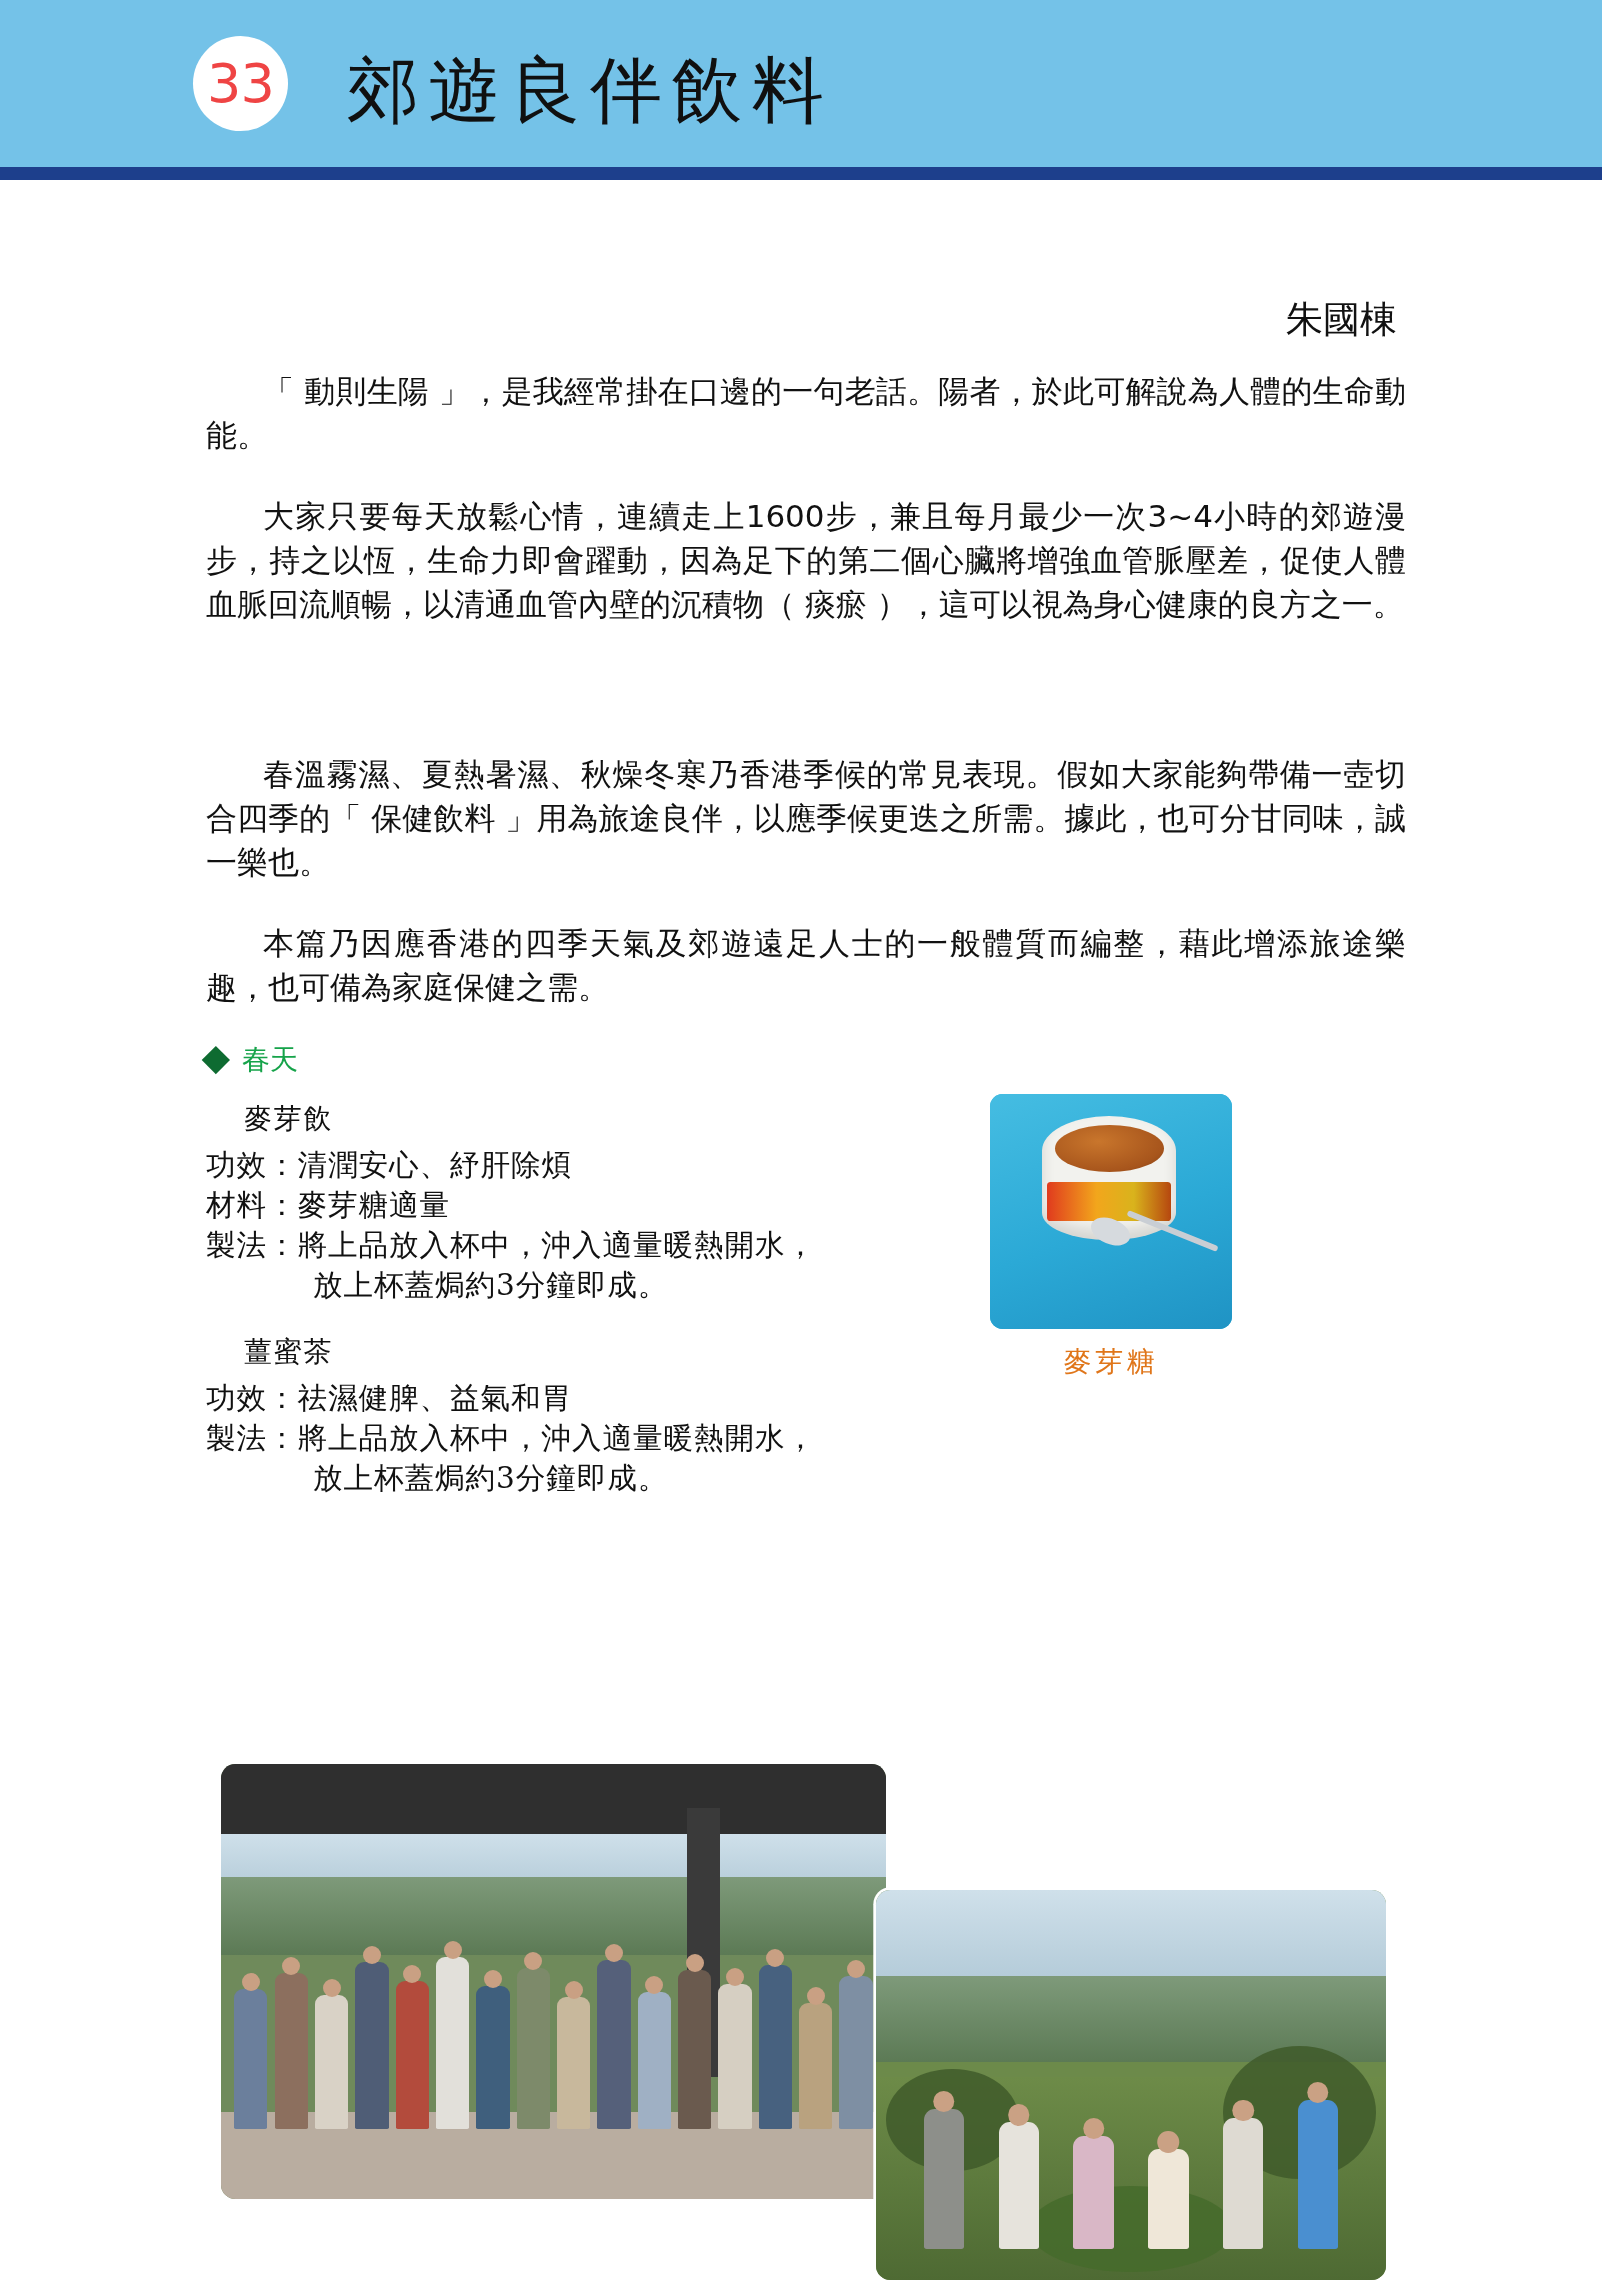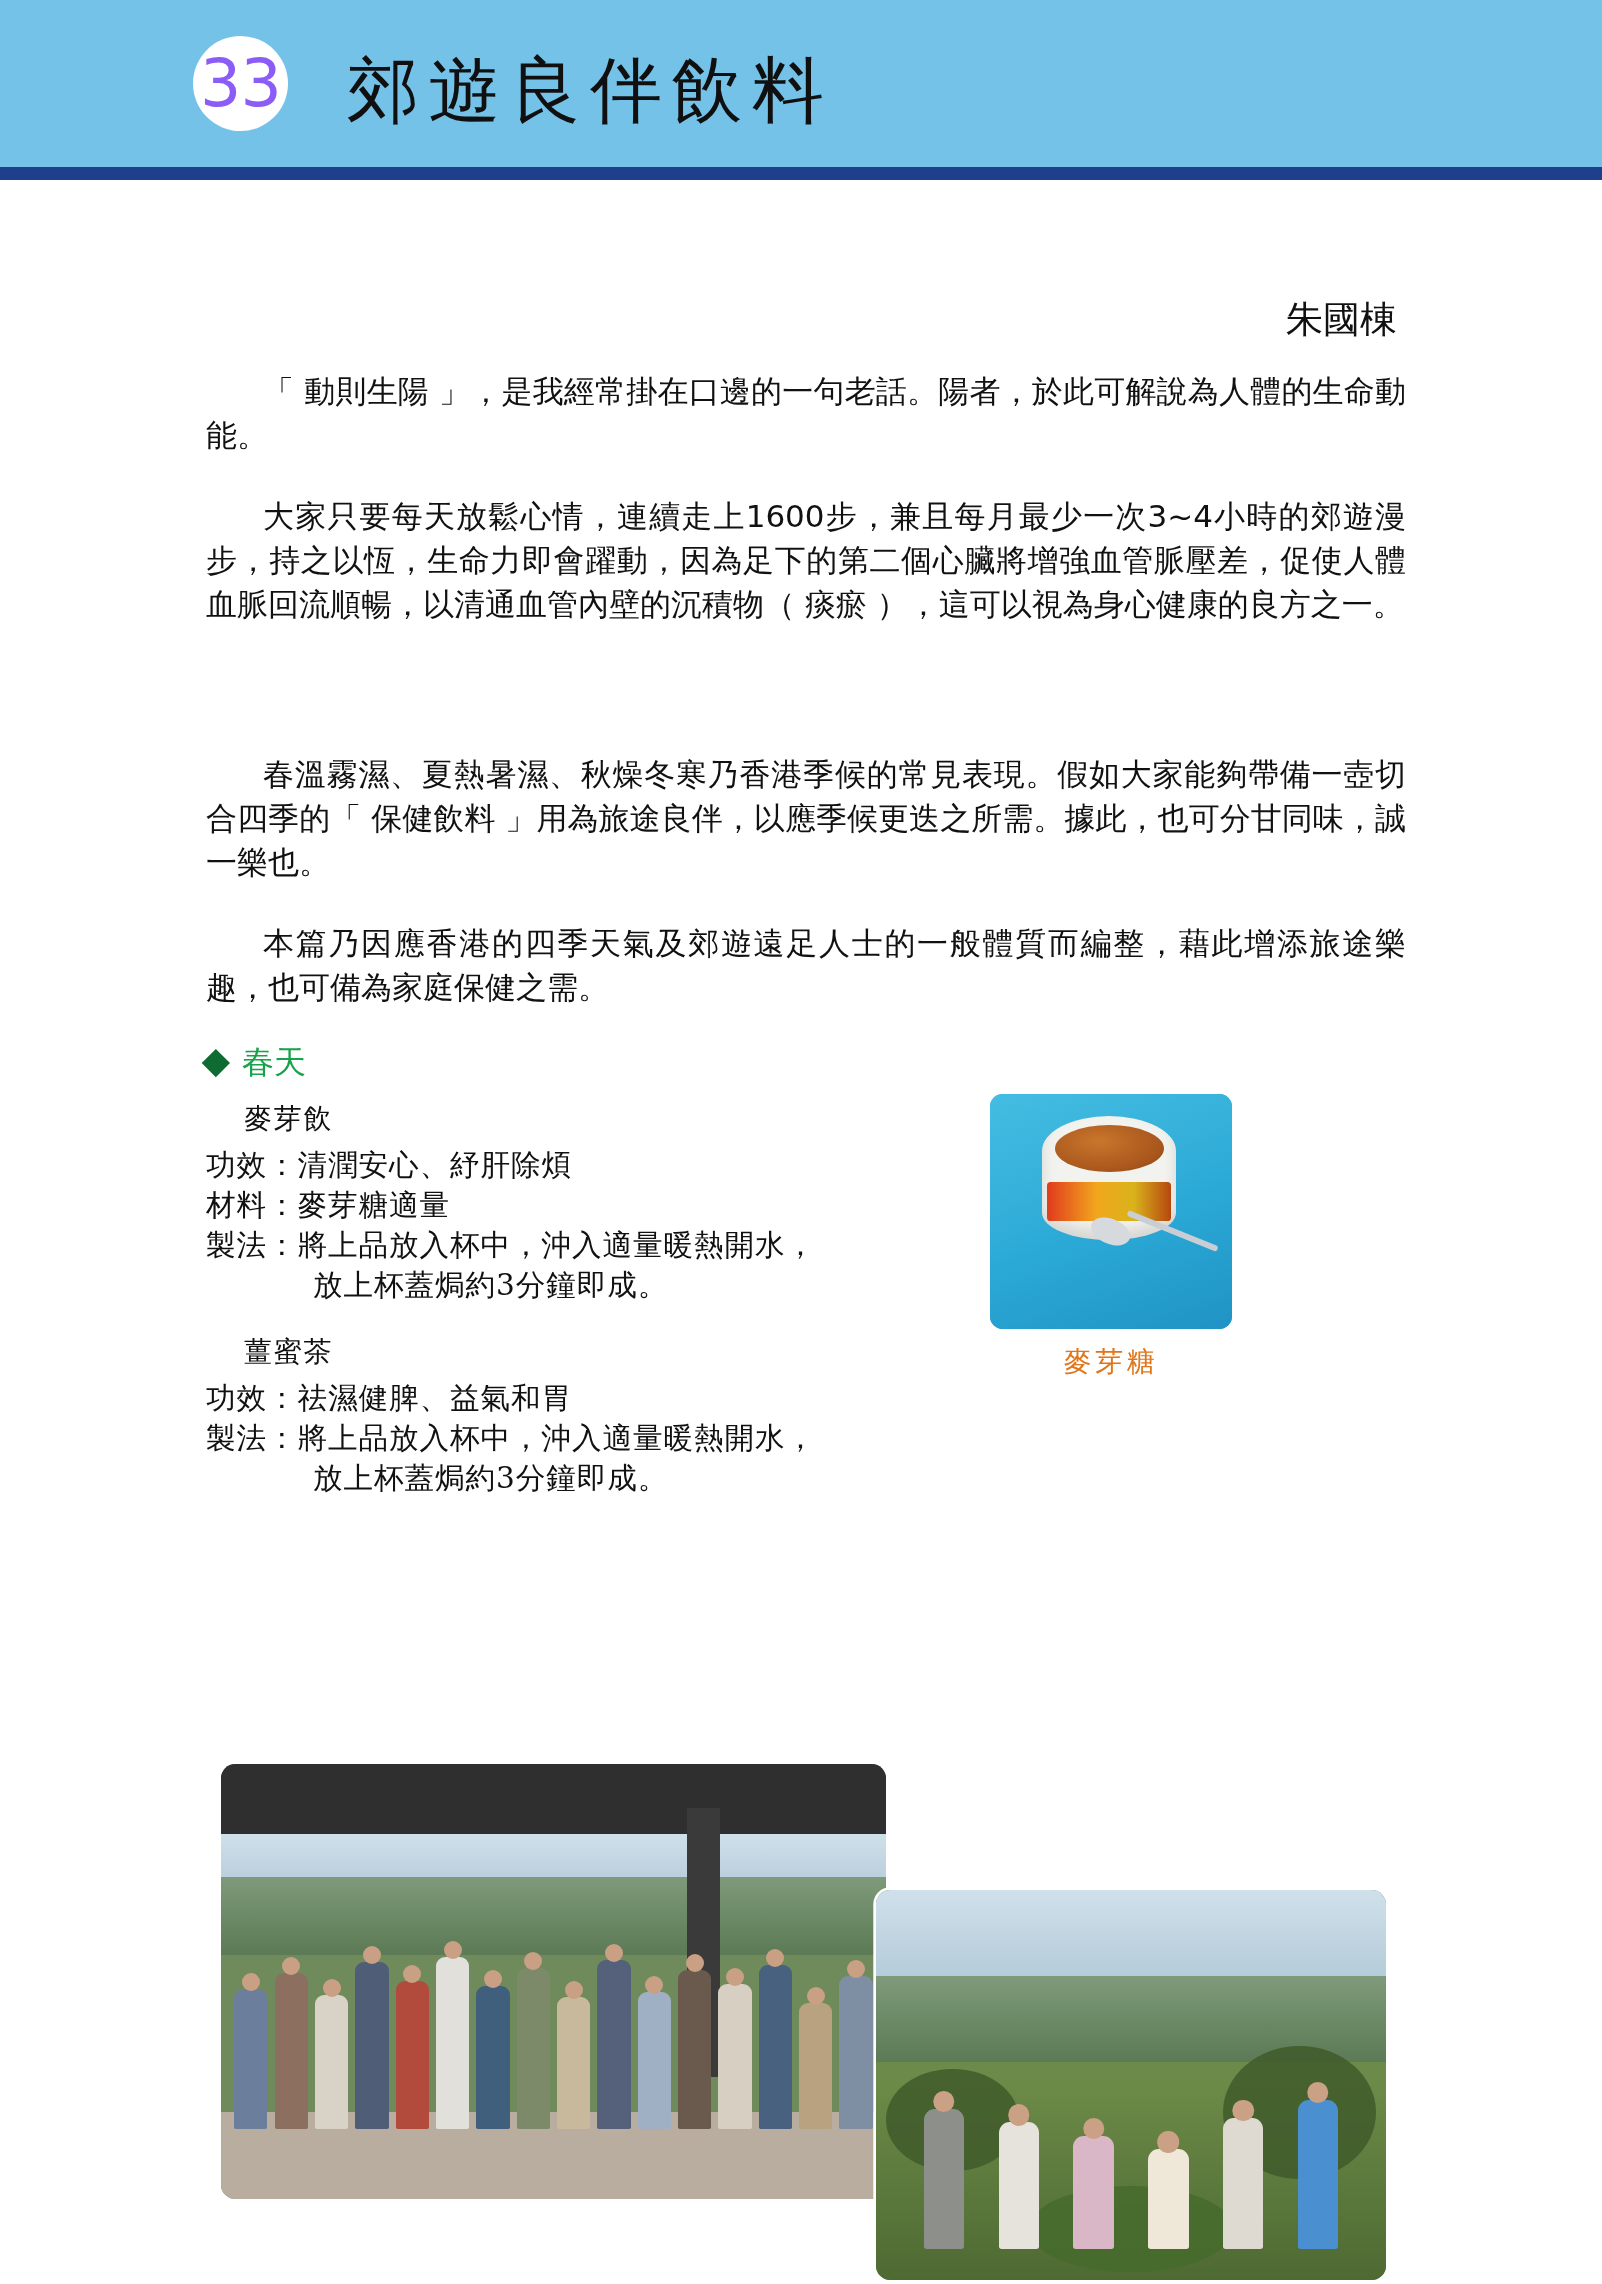--- a/index.html
+++ b/index.html
@@ -39,22 +39,22 @@
     width: 95px;
     height: 95px;
     border-radius: 50%;
     background: #ffffff;
     display: flex;
     align-items: center;
     justify-content: center;
   }
   .page-number-circle span {
     font-family: "DejaVu Sans", "Liberation Sans", sans-serif;
-    font-size: 65px;
-    color: #8b5cf6;
+    font-size: 54px;
+    color: #ef4444;
     line-height: 1;
     letter-spacing: -0.9px;
   }
   .header-title {
     position: absolute;
     left: 347px;
     top: 43px;
     font-family: "DejaVu Serif", "Liberation Serif", serif;
     font-size: 72px;
     letter-spacing: 9px;
@@ -105,21 +105,21 @@
     gap: 7.2px;
   }
   .diamond-shape {
     width: 19.7px;
     height: 19.7px;
     background: #0e6b31;
     transform: rotate(45deg);
   }
   .season-label {
     font-family: "DejaVu Sans", "Liberation Sans", sans-serif;
-    font-size: 32px;
+    font-size: 28px;
     color: #16a34a;
     margin-left: 9px;
   }
 
   
   .recipe {
     position: absolute;
     left: 206px;
     width: 842px;
     font-family: "DejaVu Serif", "Liberation Serif", serif;

